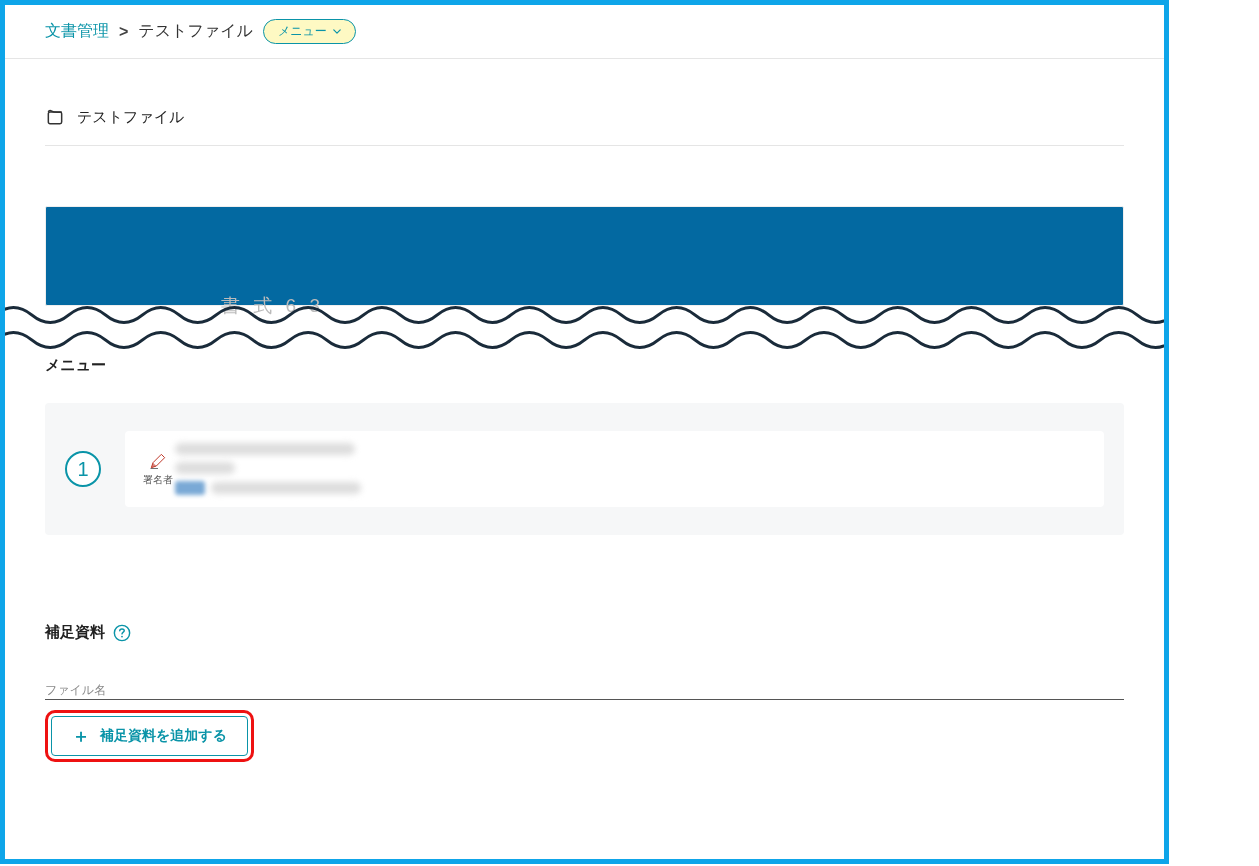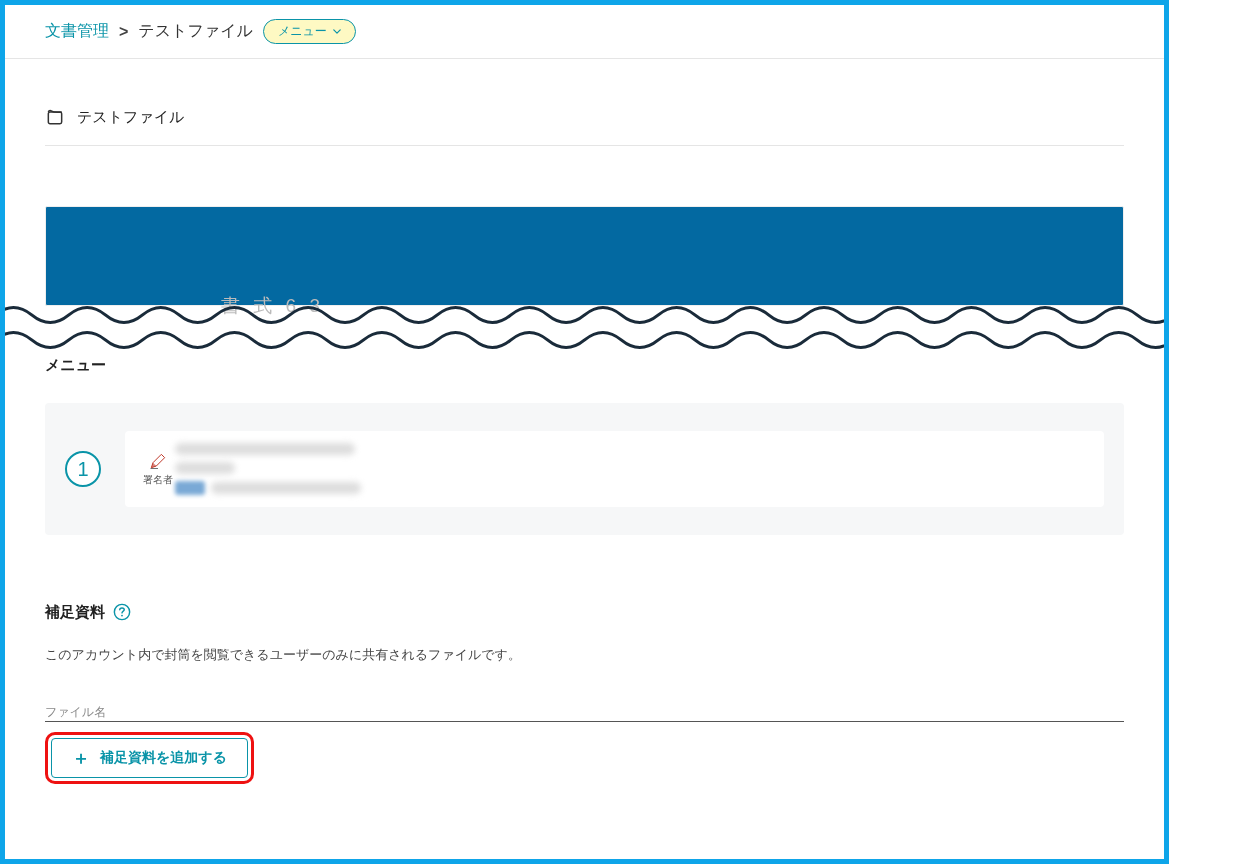--- a/index.html
+++ b/index.html
@@ -157,23 +157,23 @@
     height: 12px;
     filter: blur(3px);
   }
   .bl1 { width: 180px; }
   .bl2 { width: 60px; }
   .bl-row { display:flex; gap:6px; align-items:center; }
   .bl-badge { width:30px; height:14px; background:#7aa9d6; border-radius:3px; filter: blur(2px);}
   .bl3 { width: 150px; }
   .supp-row {
     display: flex;
-    align-items: flex-start;
+    align-items: flex-end;
     gap: 8px;
-    margin-top: 68px;
+    margin-top: 88px;
   }
   .supp-heading {
     font-size: 15px;
     font-weight: bold;
     color: #222;
   }
   .help-icon {
     width: 18px;
     height: 18px;
     cursor: pointer;
@@ -270,21 +270,20 @@
 
     <div class="supp-row">
       <span class="supp-heading">補足資料</span>
       <svg class="help-icon" viewBox="0 0 20 20">
         <circle cx="10" cy="10" r="8.5" stroke="#0a94a8" stroke-width="1.6" fill="none"></circle>
         <path d="M7.5 7.5 C7.5 6 9 5.5 10 5.5 C11 5.5 12.5 6 12.5 7.5 C12.5 9 10 9 10 11" stroke="#0a94a8" stroke-width="1.6" fill="none" stroke-linecap="round"></path>
         <circle cx="10" cy="14" r="1" fill="#0a94a8"></circle>
       </svg>
     </div>
 
-    <div class="supp-desc">このアカウント内で封筒を閲覧できるユーザーのみに共有されるファイルです。</div>
 
     <div class="filename-label">ファイル名</div>
 
     <div class="add-btn-wrap">
       <button class="add-btn">
         <span class="plus">＋</span>
         <span>補足資料を追加する</span>
       </button>
     </div>
   </div>

